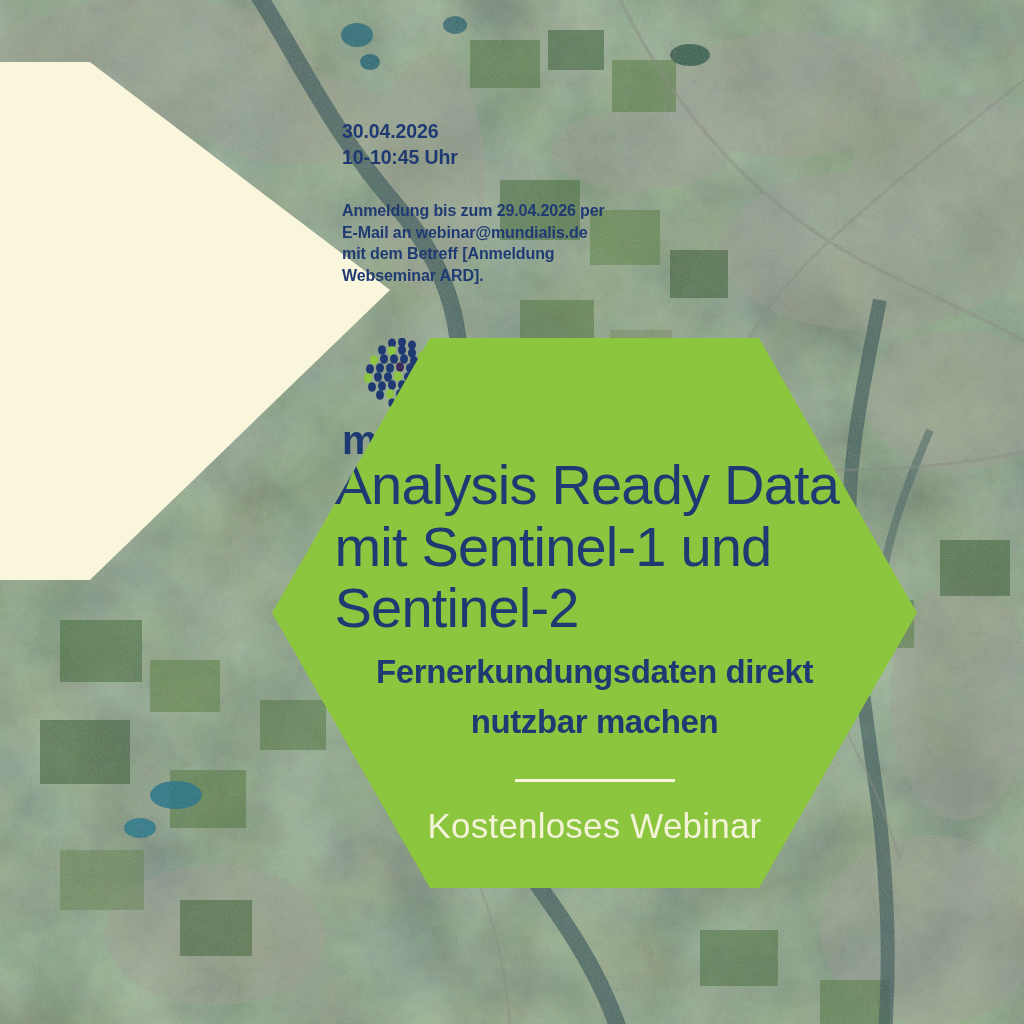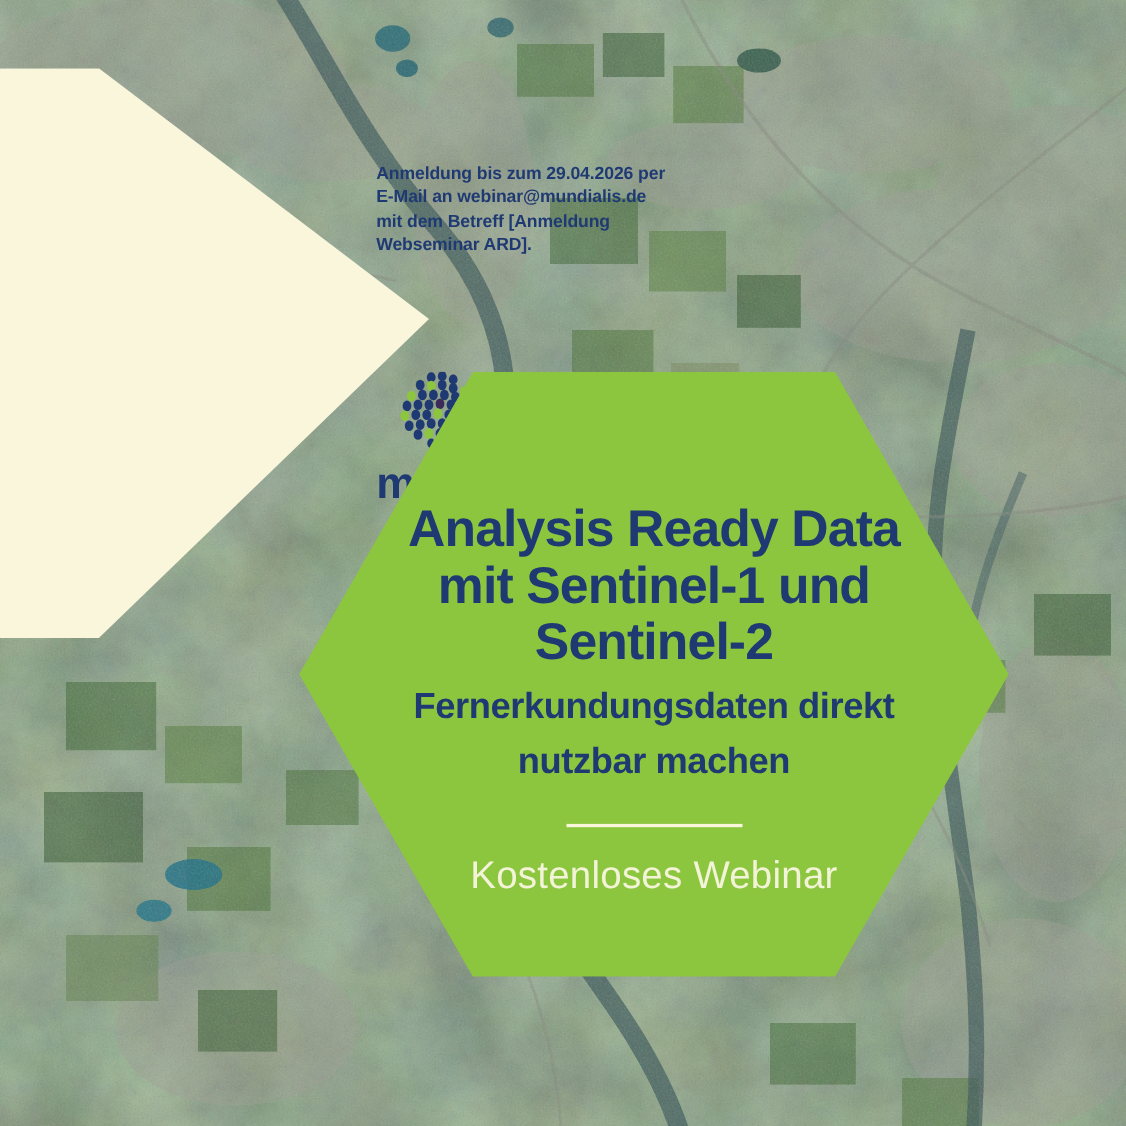--- a/index.html
+++ b/index.html
@@ -92,24 +92,24 @@
     clip-path: polygon(24.5% 0%, 75.5% 0%, 100% 50%, 75.5% 100%, 24.5% 100%, 0% 50%);
     display: flex;
     flex-direction: column;
     align-items: center;
     justify-content: flex-start;
     padding-top: 116px;
     box-sizing: border-box;
   }
   #hex-title {
     color: #1f3a73;
-    font-size: 47px;
-    font-weight: bold;
+    font-size: 56px;
+    font-weight: normal;
     line-height: 1.1;
-    text-align: center;
+    text-align: left;
     letter-spacing: -0.8px;
     width: 520px;
   }
   #hex-subtitle {
     color: #1f3a73;
     font-size: 33px;
     font-weight: bold;
     line-height: 1.52;
     text-align: center;
     letter-spacing: -0.4px;
@@ -231,20 +231,24 @@
 
       <rect width="1024" height="1024" filter="url(#grain)" opacity="0.30"></rect>
       <rect width="1024" height="1024" filter="url(#fields)" opacity="0.10"></rect>
       <rect width="1024" height="1024" fill="#2f4a30" opacity="0.18"></rect>
     </svg>
   </div>
 
   <div id="cream-panel"></div>
 
   <div id="cream-content">
+    <div class="date-block">
+      <div>30.04.2026</div>
+      <div>10-10:45 Uhr</div>
+    </div>
     <div class="reg-block">Anmeldung bis zum 29.04.2026 per E-Mail an webinar@mundialis.de mit dem Betreff [Anmeldung Webseminar ARD].</div>
   </div>
 
   <div id="logo">
     <svg id="logo-mark" viewBox="0 0 84 76" xmlns="http://www.w3.org/2000/svg">
       <g>
 
         <ellipse cx="34" cy="5" rx="4.0" ry="4.6" fill="#1f3a73"></ellipse>
         <ellipse cx="44" cy="4" rx="4.0" ry="4.6" fill="#1f3a73"></ellipse>
         <ellipse cx="54" cy="7" rx="4.0" ry="4.6" fill="#1f3a73"></ellipse>

